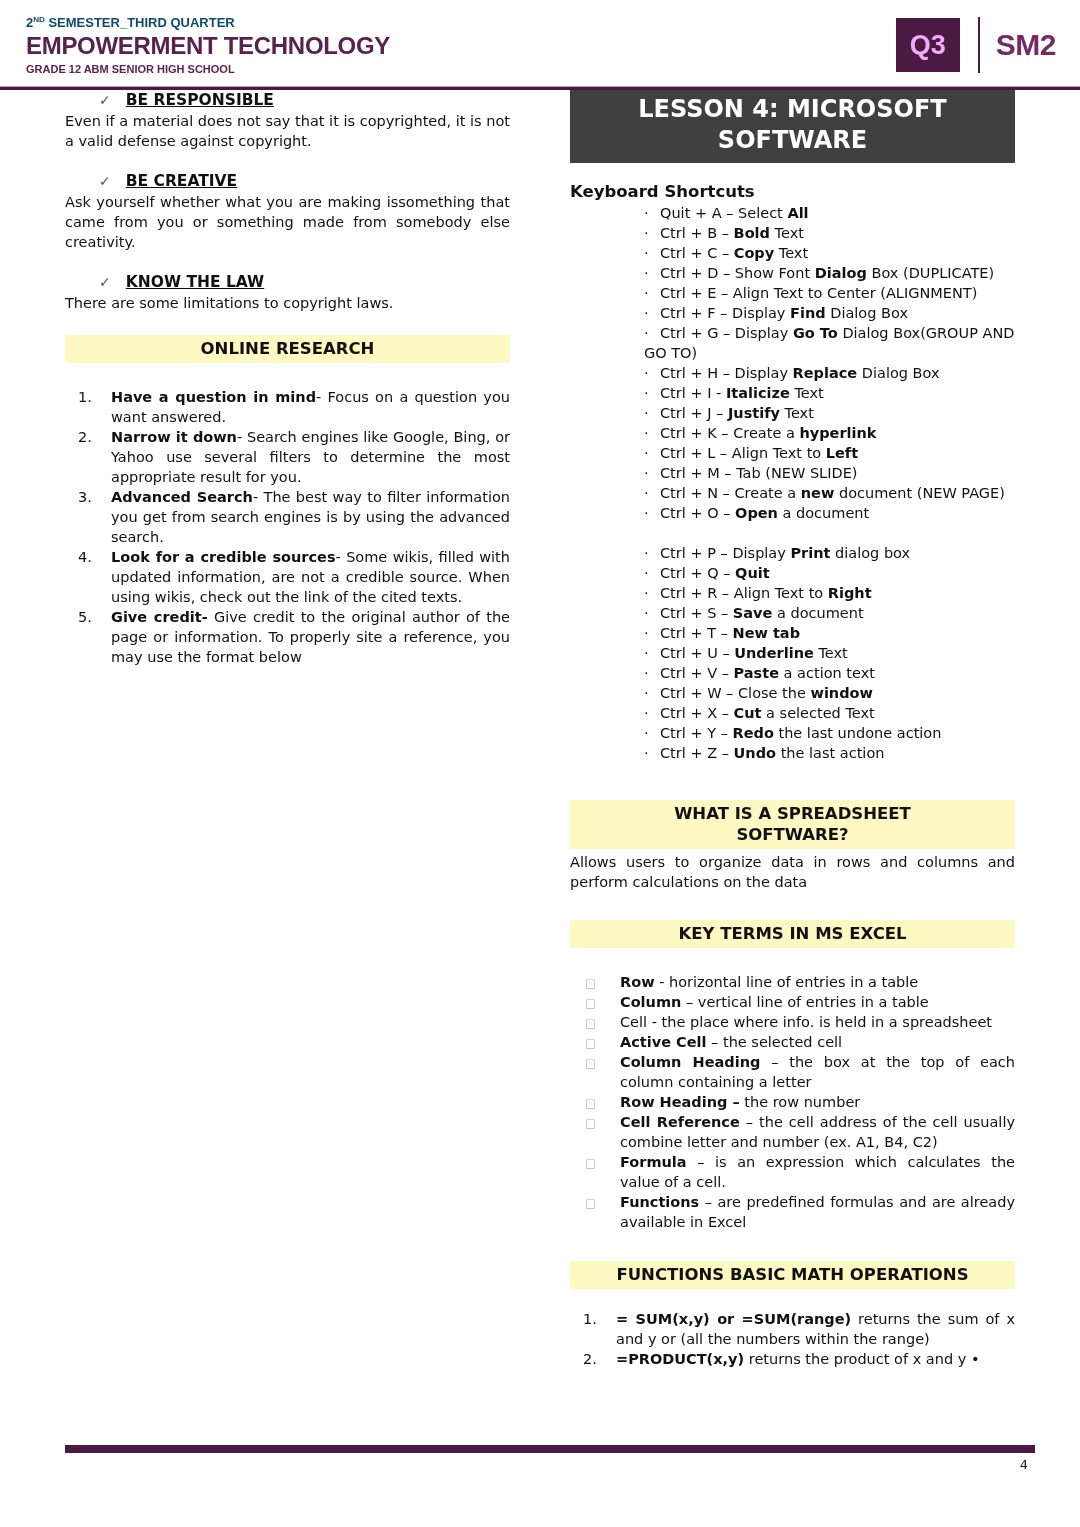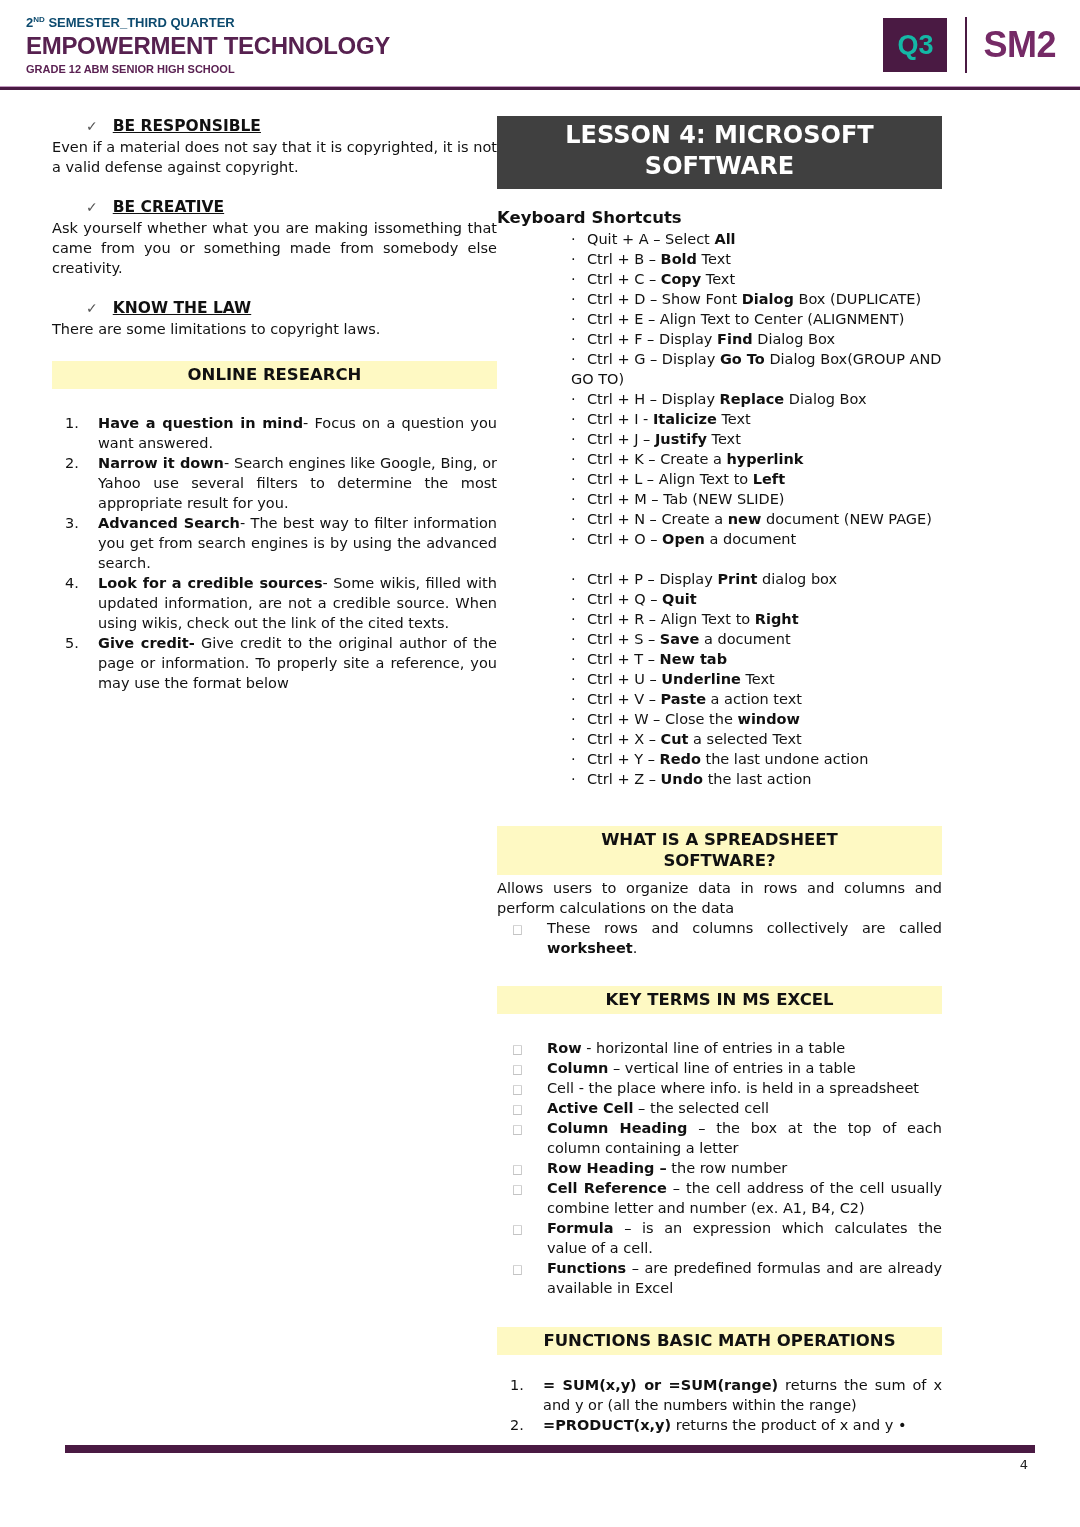--- a/index.html
+++ b/index.html
@@ -14,30 +14,30 @@
   
   .hdr { display:flex; align-items:center; padding:10px 24px 0 26px; height:80px; }
   .hdr-left { flex:1; }
   .hdr-line1 { font-size:13px; font-weight:700; color:#0c4a6e; font-family:"Liberation Sans", sans-serif; }
   .hdr-line1 sup { font-size:8px; vertical-align:super; }
   .hdr-title { font-size:24px; font-weight:700; color:#572150; letter-spacing:-0.3px;
                font-family:"Liberation Sans", sans-serif; margin-top:2px; }
   .hdr-sub { font-size:11px; font-weight:700; color:#5a2152; margin-top:3px;
              font-family:"Liberation Sans", sans-serif; }
   .hdr-right { display:flex; align-items:center; }
-  .q3-box { width:64px; height:54px; background:#4a1a43; color:#14b8a6; display:flex;
+  .q3-box { width:64px; height:54px; background:#4a1a43; color:#f0abfc; display:flex;
             align-items:center; justify-content:center; font-size:27px; font-weight:700;
             font-family:"Liberation Sans", sans-serif; }
   .vline { width:2px; height:56px; background:#4a1a43; margin:0 16px 0 18px; }
-  .sm2 { font-size:36px; font-weight:700; color:#752a66; letter-spacing:-0.5px;
+  .sm2 { font-size:30px; font-weight:700; color:#752a66; letter-spacing:-0.5px;
          font-family:"Liberation Sans", sans-serif; }
   .hdr-rule { height:4px; border-top:1px solid #c39ac0; background:#4a1a43; margin-top:6px; }
 
   
-  .cols { display:flex; padding:0 52px; margin-top:26px; }
+  .cols { display:flex; gap:60px; padding:0 65px; }
   .col { width:445px; font-size:14.5px; line-height:20px; }
 
   
   .sec { margin-bottom:20px; }
   .check-row { padding-left:34px; margin-bottom:1px; }
   .check { color:#555; margin-right:15px; font-size:14px; }
   .check-head { font-weight:700; text-decoration:underline; font-size:15.5px; }
   .sec-body { text-align:justify; }
 
   
@@ -167,23 +167,20 @@
           <li><span>Ctrl + X – </span><span class="b">Cut</span><span> a selected Text</span></li>
           <li><span>Ctrl + Y – </span><span class="b">Redo</span><span> the last undone action</span></li>
           <li><span>Ctrl + Z – </span><span class="b">Undo</span><span> the last action</span></li>
         </ul>
 
       <div class="band-pink sheet-band">
         <div>WHAT IS A SPREADSHEET</div>
         <div>SOFTWARE?</div>
       </div>
       <div class="para">Allows users to organize data in rows and columns and perform calculations on the data</div>
-      <ul class="terms">
-          <li><span>These rows and columns collectively are called </span><span class="b">worksheet</span><span>.</span></li>
-        </ul>
 
       <div class="band-pink keyterms-band">KEY TERMS IN MS EXCEL</div>
       <ul class="terms terms-gap">
           <li><span class="b">Row</span><span> - horizontal line of entries in a table</span></li>
           <li><span class="b">Column</span><span> – vertical line of entries in a table</span></li>
           <li><span>Cell - the place where info. is held in a spreadsheet</span></li>
           <li><span class="b">Active Cell</span><span> – the selected cell</span></li>
           <li><span class="b">Column Heading</span><span> – the box at the top of each column containing a letter</span></li>
           <li><span class="b">Row Heading –</span><span> the row number</span></li>
           <li><span class="b">Cell Reference</span><span> – the cell address of the cell usually combine letter and number (ex. A1, B4, C2)</span></li>

